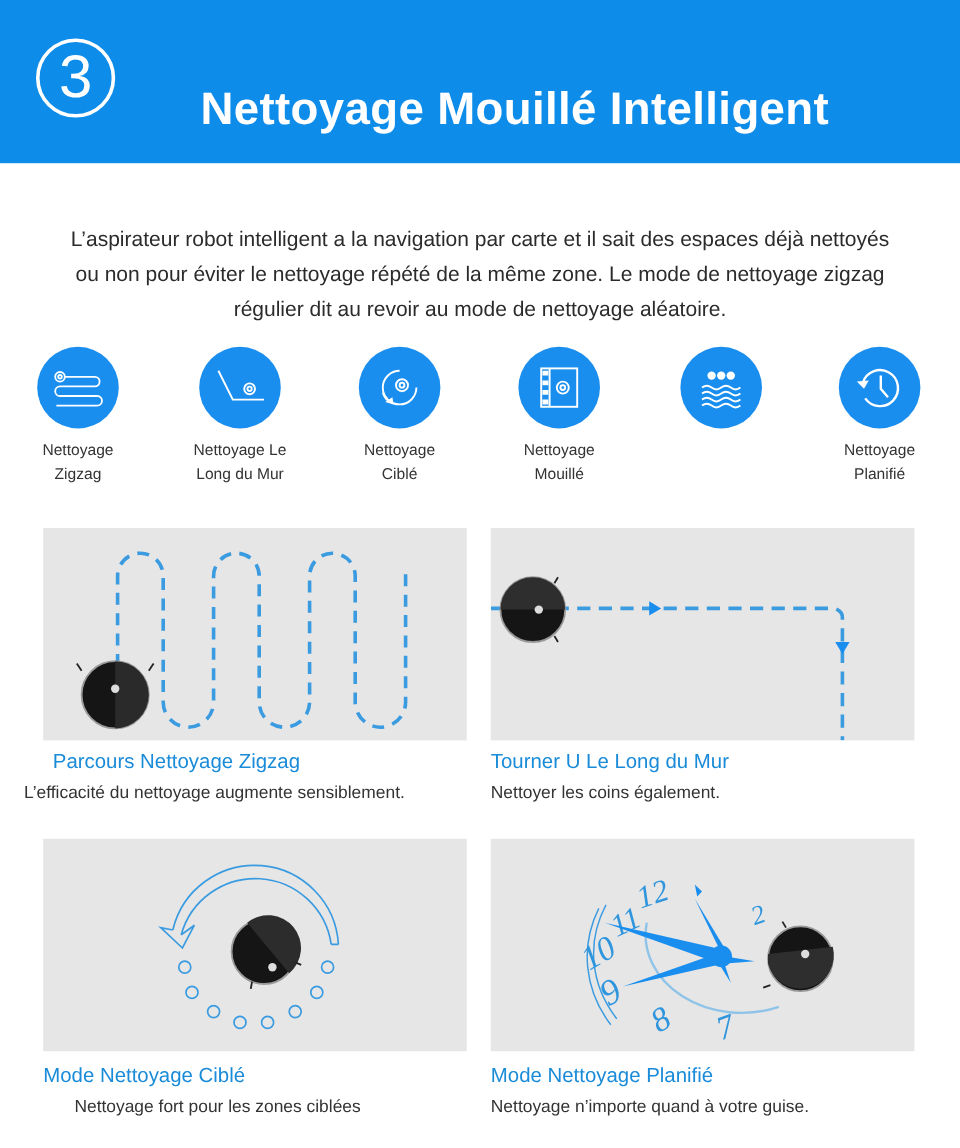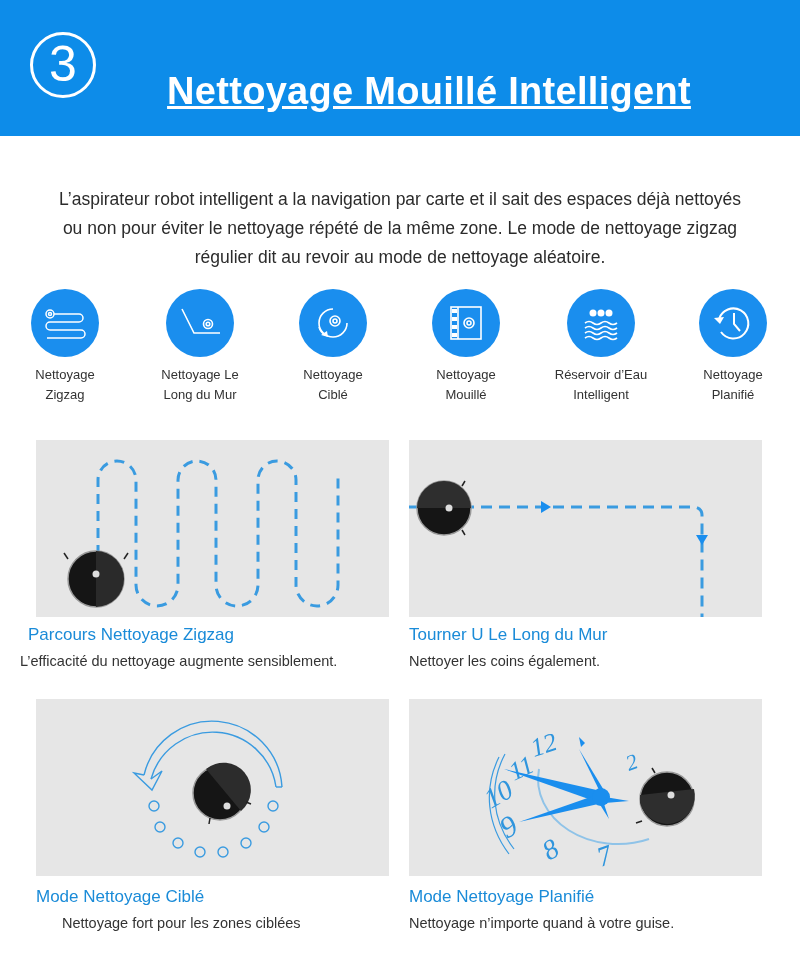--- a/index.html
+++ b/index.html
@@ -14,21 +14,21 @@
       position: absolute; left: 30px; top: 32px; width: 66px; height: 66px;
       border: 3px solid #fff; border-radius: 50%;
       color: #fff; font-size: 50px; line-height: 58px; text-align: center;
       font-family: "Liberation Sans", sans-serif; font-weight: normal;
     }
     .header .title {
       position: absolute; left: 80px; right: 0; text-align: center;
       color: #fff; font-weight: bold; font-size: 38px; letter-spacing: 0.3px;
     }
     .header .title.l1 { top: 20px; left: 140px; right: 140px; }
-    .header .title.l2 { top: 70px; left: 110px; right: 52px; text-decoration: underline; }
+    .header .title.l2 { top: 70px; left: 110px; right: 52px; }
 
     .intro {
       position: absolute; left: 50px; top: 172px; width: 700px;
       text-align: center; font-size: 17.5px; line-height: 29px; color: #2b2b2b; margin-top: 13px;
     }
 
     .features { position: absolute; top: 289px; left: 0; width: 800px; height: 120px; }
     .feature { position: absolute; top: 0; width: 120px; text-align: center; }
     .feature .circle {
       width: 68px; height: 68px; border-radius: 50%; background: #1a8eee;
@@ -137,24 +137,20 @@
             <circle cx="42" cy="24" r="3.5"></circle>
           </g>
         <g fill="none" stroke="#fff" stroke-width="1.6">
           <path d="M18 34 q4 -3 8 0 t8 0 t8 0 t8 0"></path>
           <path d="M18 39 q4 -3 8 0 t8 0 t8 0 t8 0"></path>
           <path d="M18 44 q4 -3 8 0 t8 0 t8 0 t8 0"></path>
           <path d="M18 49 q4 -3 8 0 t8 0 t8 0 t8 0"></path>
         </g>
       </svg>
     </div>
-    <div class="label">
-        <div>Réservoir d’Eau</div>
-        <div>Intelligent</div>
-      </div>
   </div>
 
   <div class="feature" style="left:673px">
     <div class="circle">
       <svg width="68" height="68" viewBox="0 0 68 68">
         <g fill="none" stroke="#fff" stroke-width="2">
           <path d="M20 30 A15 15 0 1 1 22 43"></path>
           <path d="M35 24 V35 L41 42"></path>
         </g>
         <path d="M15 29 l6 6 l4 -7 z" fill="#fff"></path>
@@ -172,21 +168,21 @@
     <path d="M62 115 V40 a19 19 0 0 1 38 0 V145 a21 21 0 0 0 42 0 V40 a19 19 0 0 1 38 0 V145 a21 21 0 0 0 42 0 V40 a19 19 0 0 1 38 0 V145 a21 21 0 0 0 42 0 V32" fill="none" stroke="#3a9be0" stroke-width="3" stroke-dasharray="10 7"></path>
     <g>
       <circle cx="60" cy="139" r="28" fill="#151515" stroke="#999" stroke-width="1.5"></circle>
       <path d="M60 111 A28 28 0 0 1 60 167 Z" fill="#2a2a2a"></path>
       <circle cx="60" cy="134" r="3.5" fill="#ddd"></circle>
       <line x1="32" y1="119" x2="28" y2="113" stroke="#222" stroke-width="1.5"></line>
       <line x1="88" y1="119" x2="92" y2="113" stroke="#222" stroke-width="1.5"></line>
     </g>
   </svg>
 </div>
-<div class="cap-title" style="left:28px; top:625px;">Parcours Nettoyage Zigzag</div>
+<div class="cap-title" style="left:44px; top:625px;">Parcours Nettoyage Zigzag</div>
 <div class="cap-desc" style="left:20px; top:653px;">L’efficacité du nettoyage augmente sensiblement.</div>
 
 <div class="panel" style="left:409px; top:440px;">
   <svg width="353" height="177" viewBox="0 0 353 177">
     <path d="M0 67 H285 a8 8 0 0 1 8 8 V177" fill="none" stroke="#3a9be0" stroke-width="3" stroke-dasharray="11 7"></path>
     <path d="M132 61 L142 67 L132 73 Z" fill="#1a8eee"></path>
     <path d="M287 95 L293 105 L299 95 Z" fill="#1a8eee"></path>
     <g>
       <circle cx="35" cy="68" r="27" fill="#151515" stroke="#999" stroke-width="1.5"></circle>
       <path d="M8 68 A27 27 0 0 1 62 68 Z" fill="#2e2e2e"></path>

